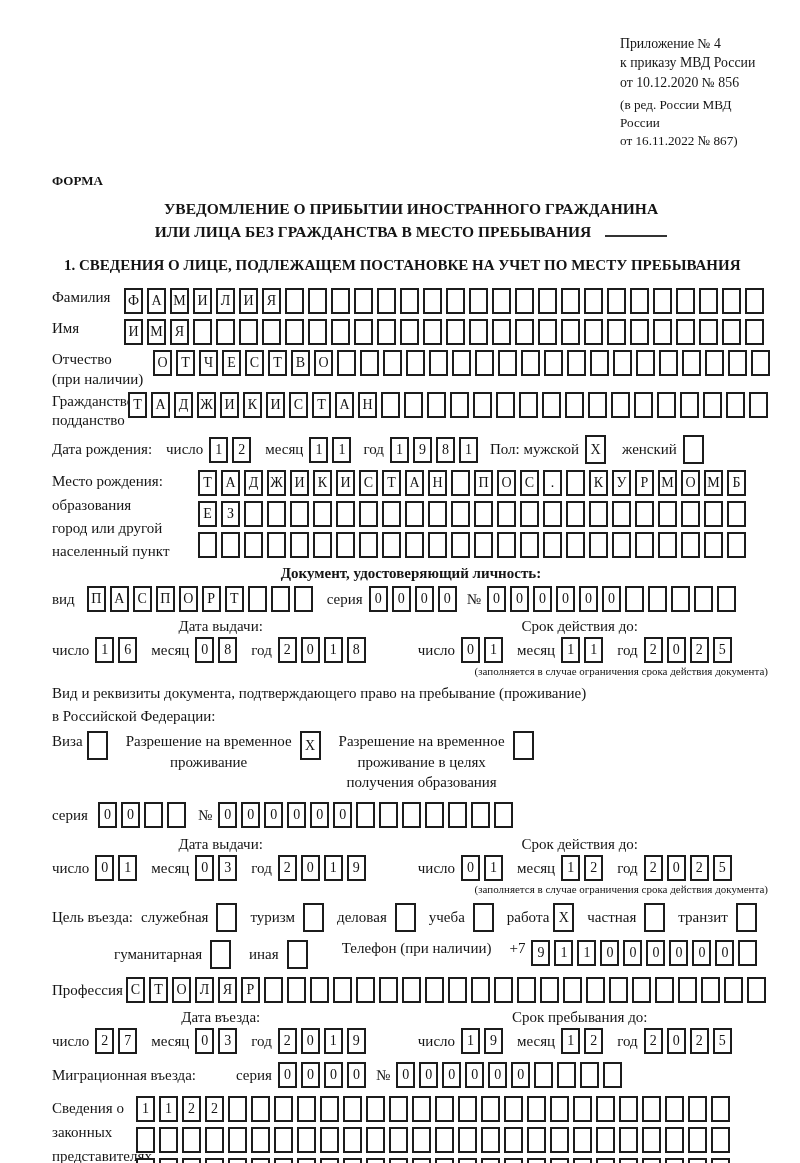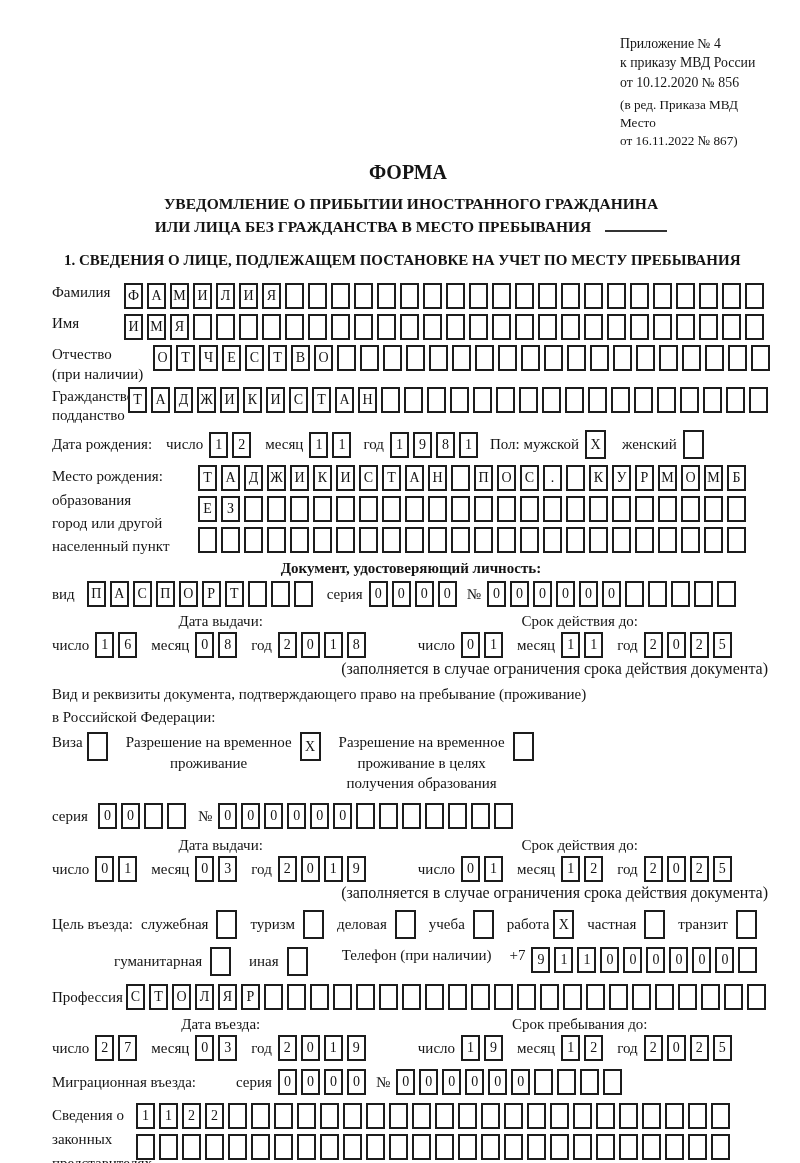--- a/index.html
+++ b/index.html
@@ -19,51 +19,51 @@
   .ck .cb{width:21px;height:29px;line-height:25px;}
   
   .row{display:flex;align-items:flex-start;margin-bottom:5px;}
   .lblcol{flex:none;line-height:1.32;}
   .lb{margin-right:6px;white-space:nowrap;}
   .dgroup{display:flex;align-items:center;}
   .dgroup .boxes{margin-right:10px;}
   
   .hdr{margin-left:568px;font-size:13.8px;line-height:1.4;}
   .hdr .amend{font-size:13.2px;margin-top:4px;line-height:1.38;}
-  .forma{text-align:center;padding-right:6px;font-weight:bold;margin-top:10px;font-size:20px;}
+  .forma{text-align:left;padding-right:6px;font-weight:bold;margin-top:22px;font-size:13px;}
   .title{text-align:center;font-weight:bold;font-size:15.5px;line-height:1.5;margin-top:8px;}
   .blankline{display:inline-block;width:62px;height:14px;border-bottom:2px solid #333;margin-left:14px;}
   .sec1{font-weight:bold;font-size:15px;margin-top:14px;margin-bottom:14px;margin-left:12px;}
   .center-b{text-align:center;font-weight:bold;margin:2px 0 4px 0;}
   .twocol{display:flex;margin-bottom:2px;}
   .twocol .c1{width:47%;text-align:center;}
   .twocol .c2{width:53%;text-align:center;}
   .daterow{display:flex;margin-bottom:2px;}
   .daterow .g1{width:47%;display:flex;}
   .daterow .g2{width:53%;display:flex;padding-left:38px;}
-  .note-r{text-align:right;font-size:16px;margin-bottom:8px;padding-right:2px;}
+  .note-r{text-align:right;font-size:11px;margin-bottom:8px;padding-right:2px;}
   .plain{margin-bottom:6px;}
   .ckrow{display:flex;align-items:flex-start;margin-bottom:10px;}
   .ckitem{display:flex;align-items:flex-start;margin-right:14px;}
   .ckitem .t{line-height:1.35;}
   .ckitem .tc{text-align:center;line-height:1.35;}
   .ckitem .boxes{margin-left:8px;margin-top:0;}
   .purpose .ckitem{margin-right:9px;}
 </style>
 </head>
 <body>
 
 <div class="page">
 
   <div class="hdr">
     <div>Приложение № 4</div>
     <div>к приказу МВД России</div>
     <div>от 10.12.2020 № 856</div>
     <div class="amend">
-      <div>(в ред. Приказа МВД Место</div>
+      <div>(в ред. России МВД России</div>
       <div>от 16.11.2022 № 867)</div>
     </div>
   </div>
 
   <div class="forma">ФОРМА</div>
 
   <div class="title">
     <div>УВЕДОМЛЕНИЕ О ПРИБЫТИИ ИНОСТРАННОГО ГРАЖДАНИНА</div>
     <div>
       <span>ИЛИ ЛИЦА БЕЗ ГРАЖДАНСТВА В МЕСТО ПРЕБЫВАНИЯ</span><span class="blankline"></span>

